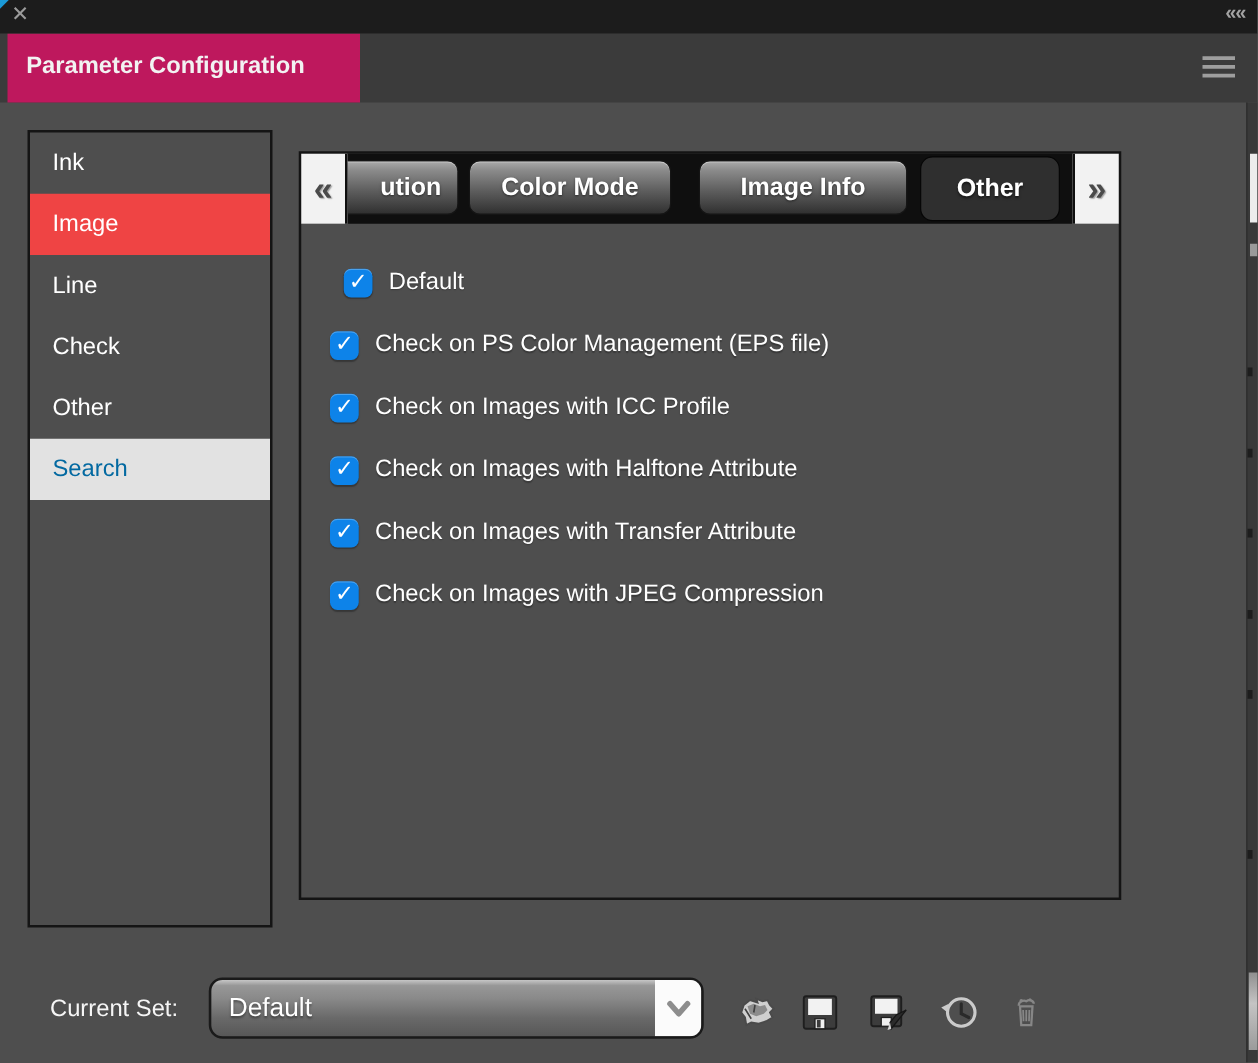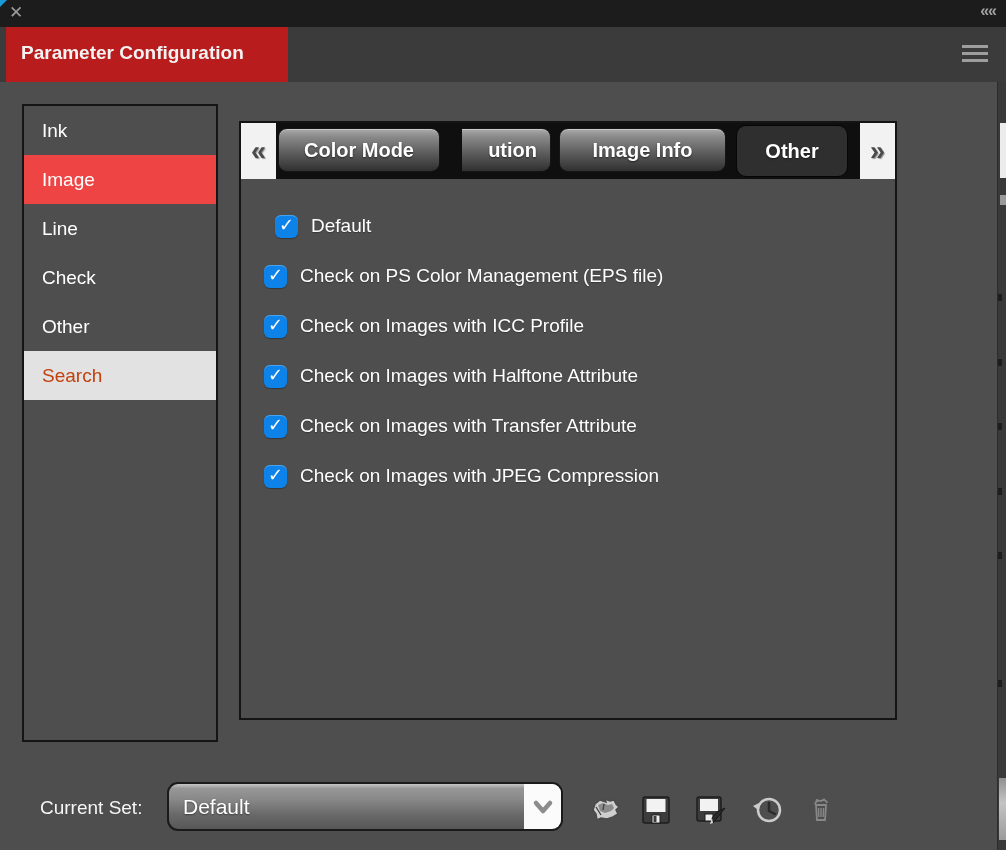--- a/index.html
+++ b/index.html
@@ -13,31 +13,31 @@
 
   
   .titlebar{left:0;top:0;width:1006px;height:27px;background:#1c1c1c;}
   .corner-artifact{left:0;top:0;width:0;height:0;
     border-top:7px solid #1b9ad8;border-right:7px solid transparent;}
   .close-x{left:9px;top:2px;font-size:17px;font-weight:700;color:#9b9b9b;cursor:default;}
   .collapse-arrows{right:10px;top:2px;font-size:16px;font-weight:700;color:#a3a3a3;letter-spacing:-1px;}
 
   
   .headerrow{left:0;top:27px;width:1006px;height:55px;background:#3b3b3b;}
-  .paneltab{left:6px;top:0;width:282px;height:55px;background:#b91c1c;}
+  .paneltab{left:6px;top:0;width:282px;height:55px;background:#be185d;}
   .paneltab-title{padding:15px 0 0 15px;font-size:19px;font-weight:700;color:#f2f2f2;}
   .menu-icon{left:962px;top:18px;width:26px;height:17px;display:flex;flex-direction:column;justify-content:space-between;}
   .menu-icon div{height:3px;background:#9e9e9e;}
 
   
   .sidebar{left:22px;top:104px;width:192px;height:634px;border:2px solid #151515;background:#4e4e4e;}
   .side-item{height:49px;display:flex;align-items:center;padding-left:18px;
     font-size:19px;color:#ffffff;cursor:default;}
   .side-item.selected{background:#ef4444;}
-  .side-item.highlighted{background:#e2e2e2;color:#c2410c;}
+  .side-item.highlighted{background:#e2e2e2;color:#0369a1;}
 
   
   .mainpanel{left:239px;top:121px;width:654px;height:595px;border:2px solid #141414;background:#4e4e4e;}
   .tabstrip{height:56px;background:#0f0f0f;display:flex;align-items:flex-start;}
   .tabscroll{width:35px;height:56px;background:#f2f2f2;display:flex;align-items:center;justify-content:center;
     font-size:27px;font-weight:700;color:#4a4a4a;text-shadow:1px 1px 1px rgba(0,0,0,.35);cursor:pointer;flex:0 0 auto;}
   .tabscroll.left{border-right:2px solid #0f0f0f;}
   .tabscroll.right{margin-left:auto;border-left:2px solid #0f0f0f;}
   .tab{height:44px;margin-top:5px;border:1px solid #151515;border-radius:9px;
     display:flex;align-items:center;justify-content:center;
@@ -108,25 +108,25 @@
   <div class="side-item">Check</div>
   <div class="side-item">Other</div>
   <div class="side-item highlighted">Search</div>
 </div>
 
 <div class="abs mainpanel">
   <div class="tabstrip">
     <div class="tabscroll left">
       <span>«</span>
     </div>
+    <div class="tab clipped">
+      <span>ution</span>
+    </div>
     <div class="tab colormode">
       <span>Color Mode</span>
-    </div>
-    <div class="tab clipped">
-      <span>ution</span>
     </div>
     <div class="tab imageinfo">
       <span>Image Info</span>
     </div>
     <div class="tab active">
       <span>Other</span>
     </div>
     <div class="tabscroll right">
       <span>»</span>
     </div>

